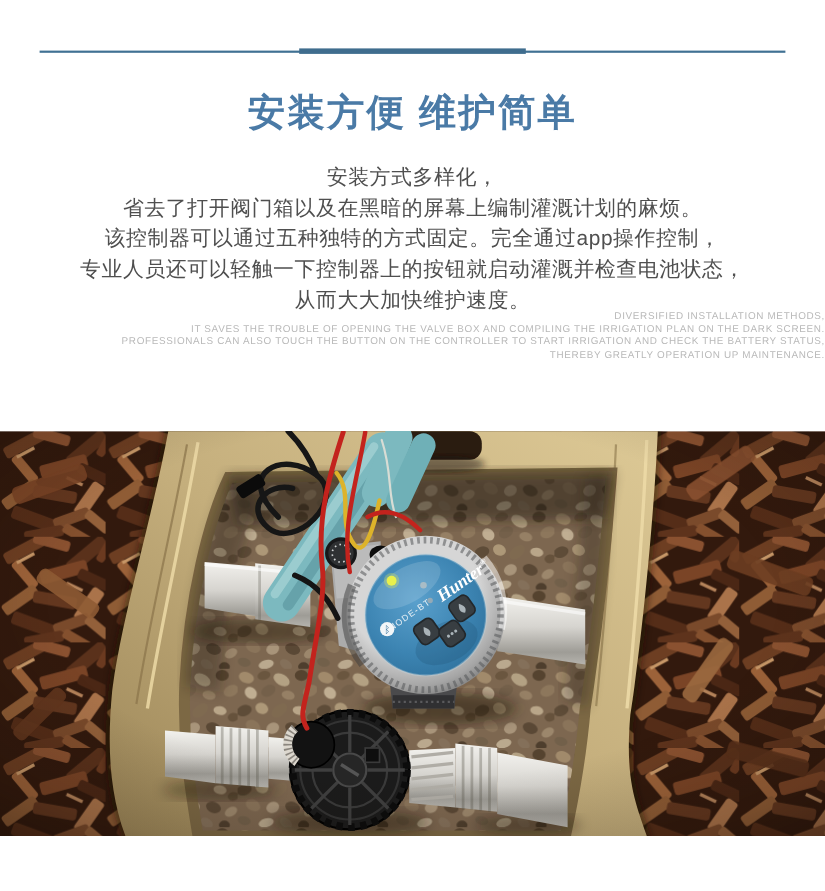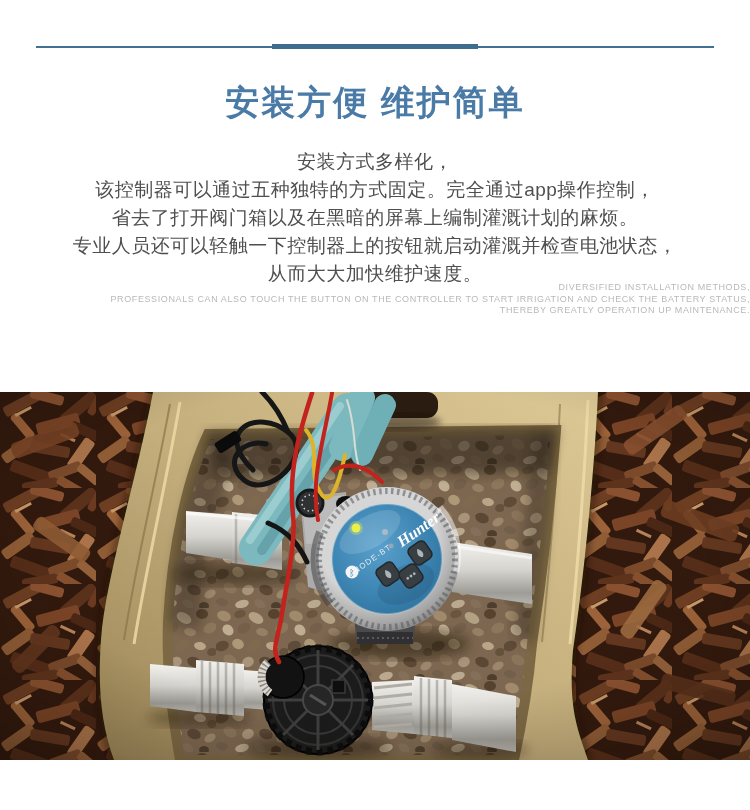--- a/index.html
+++ b/index.html
@@ -23,28 +23,29 @@
 <div class="page">
 
   <div class="divider">
     <span class="thick"></span>
   </div>
 
   <div class="title">安装方便 维护简单</div>
 
   <div class="cn">
     <div>安装方式多样化，</div>
+    <div>省去了打开阀门箱以及在黑暗的屏幕上编制灌溉计划的麻烦。</div>
     <div>该控制器可以通过五种独特的方式固定。完全通过app操作控制，</div>
-    <div>省去了打开阀门箱以及在黑暗的屏幕上编制灌溉计划的麻烦。</div>
     <div>专业人员还可以轻触一下控制器上的按钮就启动灌溉并检查电池状态，</div>
     <div>从而大大加快维护速度。</div>
   </div>
 
   <div class="en">
     <div>DIVERSIFIED INSTALLATION METHODS,</div>
+    <div>IT SAVES THE TROUBLE OF OPENING THE VALVE BOX AND COMPILING THE IRRIGATION PLAN ON THE DARK SCREEN.</div>
     <div>PROFESSIONALS CAN ALSO TOUCH THE BUTTON ON THE CONTROLLER TO START IRRIGATION AND CHECK THE BATTERY STATUS,</div>
     <div>THEREBY GREATLY OPERATION UP MAINTENANCE.</div>
   </div>
 
   <svg class="photo" viewBox="0 0 750 368">
     <defs>
       <pattern id="mulch" width="96" height="96" patternUnits="userSpaceOnUse">
         <rect width="96" height="96" fill="#32190d"></rect>
         <rect x="2" y="6" width="40" height="11" rx="3" fill="#6d3e22" transform="rotate(-28 22 11)"></rect>
         <rect x="30" y="0" width="34" height="10" rx="3" fill="#8a5130" transform="rotate(15 47 5)"></rect>

